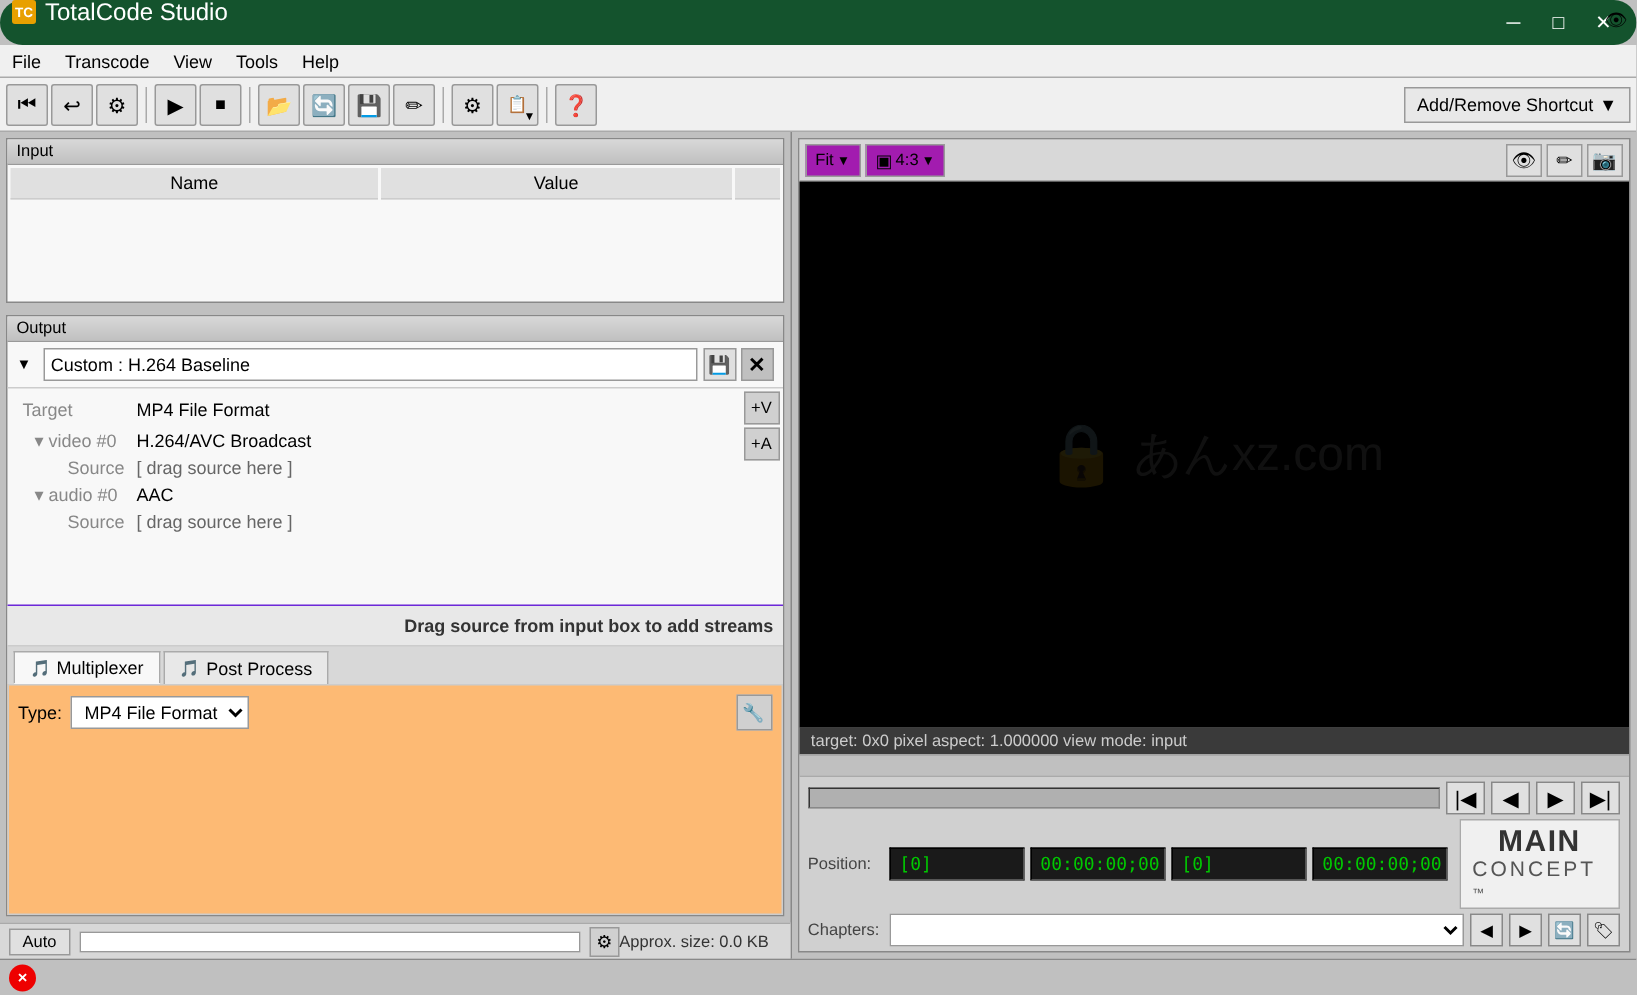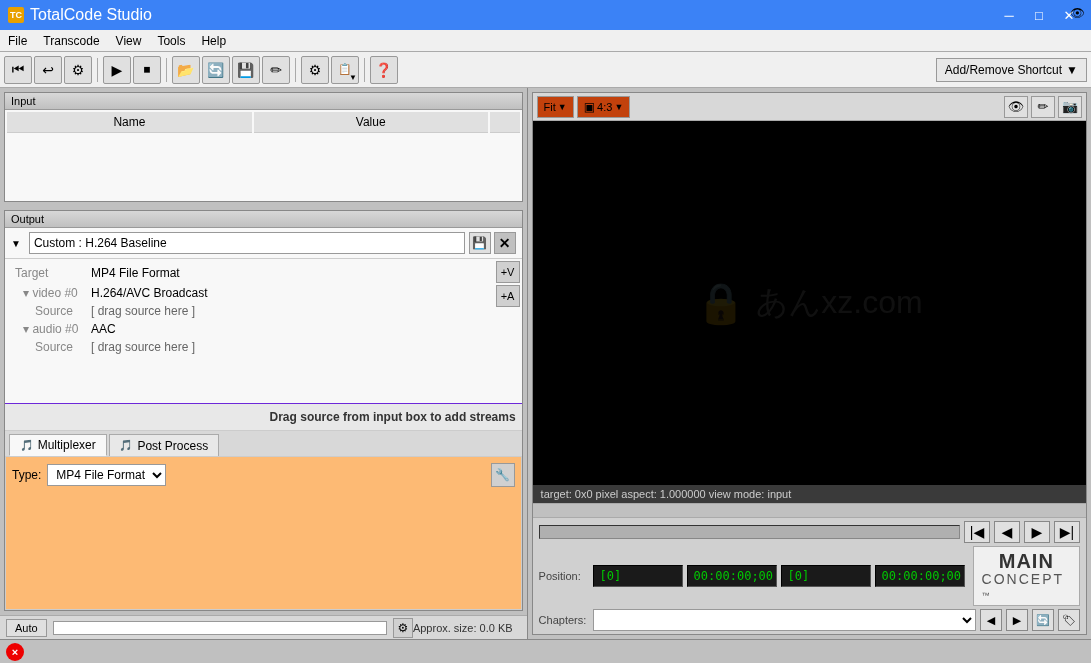--- a/index.html
+++ b/index.html
@@ -1,19 +1,19 @@
 <!DOCTYPE html>
 <html><head>
   <meta charset="utf-8">
   <style>
     * { box-sizing: border-box; margin: 0; padding: 0; }
     body { font-family: 'Segoe UI', Tahoma, Arial, sans-serif; font-size: 12px; background: #c0c0c0; width: 1091px; height: 663px; overflow: hidden; }
 
     
-    .title-bar { background: #3b82f6; color: #fff; height: 30px; display: flex; align-items: center; padding: 0 8px; gap: 6px; }
+    .title-bar { background: #14532d; color: #fff; height: 30px; display: flex; padding: 0 8px; gap: 6px; border-radius: 15px; }
     .title-bar-icon { width: 16px; height: 16px; background: #e8a000; border-radius: 2px; display: flex; align-items: center; justify-content: center; font-size: 10px; color: #fff; }
     .title-bar-text { flex: 1; font-size: 16px; }
     .title-bar-controls { display: flex; gap: 2px; }
     .title-bar-btn { width: 28px; height: 28px; background: transparent; border: none; color: #fff; cursor: pointer; display: flex; align-items: center; justify-content: center; font-size: 13px; }
 
     
     .menu-bar { background: #f0f0f0; height: 22px; display: flex; align-items: center; border-bottom: 1px solid #aaa; }
     .menu-item { padding: 2px 8px; cursor: pointer; font-size: 12px; }
 
     
@@ -77,21 +77,21 @@
     .auto-btn { background: #e0e0e0; border: 1px solid #999; height: 18px; padding: 0 8px; font-size: 11px; cursor: pointer; }
     .progress-bar { flex: 1; height: 14px; background: #fff; border: 1px solid #999; margin: 0 6px; }
     .settings-btn { width: 20px; height: 20px; background: #d0d0d0; border: 1px solid #999; display: flex; align-items: center; justify-content: center; cursor: pointer; }
     .approx-size { margin-right: 8px; font-size: 11px; color: #333; }
 
     
     .right-panel { flex: 1; display: flex; flex-direction: column; background: #c0c0c0; }
     .preview-section { flex: 1; display: flex; flex-direction: column; border: 1px solid #888; margin: 4px; }
     .preview-title { background: linear-gradient(to bottom, #d8d8d8, #c0c0c0); padding: 2px 6px; font-size: 11px; border-bottom: 1px solid #999; }
     .preview-toolbar { background: #d8d8d8; height: 28px; display: flex; align-items: center; padding: 0 4px; gap: 3px; border-bottom: 1px solid #aaa; }
-    .preview-btn { height: 22px; background: #c2410c; border: 1px solid #999; font-size: 11px; padding: 0 6px; cursor: pointer; display: flex; align-items: center; gap: 2px; }
+    .preview-btn { height: 22px; background: #a21caf; border: 1px solid #999; font-size: 11px; padding: 0 6px; cursor: pointer; display: flex; align-items: center; gap: 2px; }
     .preview-drop-arrow { font-size: 9px; }
     .preview-icon-btn { width: 24px; height: 22px; background: #e0e0e0; border: 1px solid #999; display: flex; align-items: center; justify-content: center; cursor: pointer; font-size: 13px; }
     .preview-canvas { flex: 1; background: #000; position: relative; }
     .preview-status { background: #3a3a3a; color: #ccc; font-size: 11px; padding: 3px 8px; }
     .preview-scrollbar-h { height: 14px; background: #c0c0c0; border-top: 1px solid #aaa; }
 
     
     .transport { background: #d0d0d0; border-top: 1px solid #aaa; padding: 3px 6px; display: flex; flex-direction: column; gap: 3px; }
     .transport-row { display: flex; align-items: center; gap: 4px; }
     .transport-slider { flex: 1; height: 14px; background: #b0b0b0; border: 1px inset #888; }
@@ -104,21 +104,21 @@
     
     .brand-logo { background: #f0f0f0; border: 1px solid #aaa; padding: 4px 8px; display: flex; flex-direction: column; align-items: center; justify-content: center; min-width: 100px; }
     .brand-main { font-size: 22px; font-weight: bold; color: #333; line-height: 1; }
     .brand-sub { font-size: 10px; color: #666; letter-spacing: 1px; }
 
     
     .bottom-status { height: 24px; background: #c0c0c0; border-top: 1px solid #888; display: flex; align-items: center; padding: 0 6px; gap: 4px; }
     .error-indicator { width: 18px; height: 18px; background: #e00; border-radius: 50%; display: flex; align-items: center; justify-content: center; color: #fff; font-size: 11px; font-weight: bold; cursor: pointer; }
 
     .stream-indent { padding-left: 16px !important; }
-    .stream-indent2 { padding-left: 28px !important; }
+    .stream-indent2 { padding-left: 28px !important; text-align: right; }
     .expand-arrow { cursor: pointer; }
     .watermark-overlay { position: absolute; top: 50%; left: 50%; transform: translate(-50%, -50%); opacity: 0.4; pointer-events: none; display: flex; align-items: center; gap: 10px; }
   </style>
 </head>
 <body>
 
 <div class="title-bar">
   <div class="title-bar-icon">
     <span style="font-size:9px;font-weight:bold;">TC</span>
   </div>

